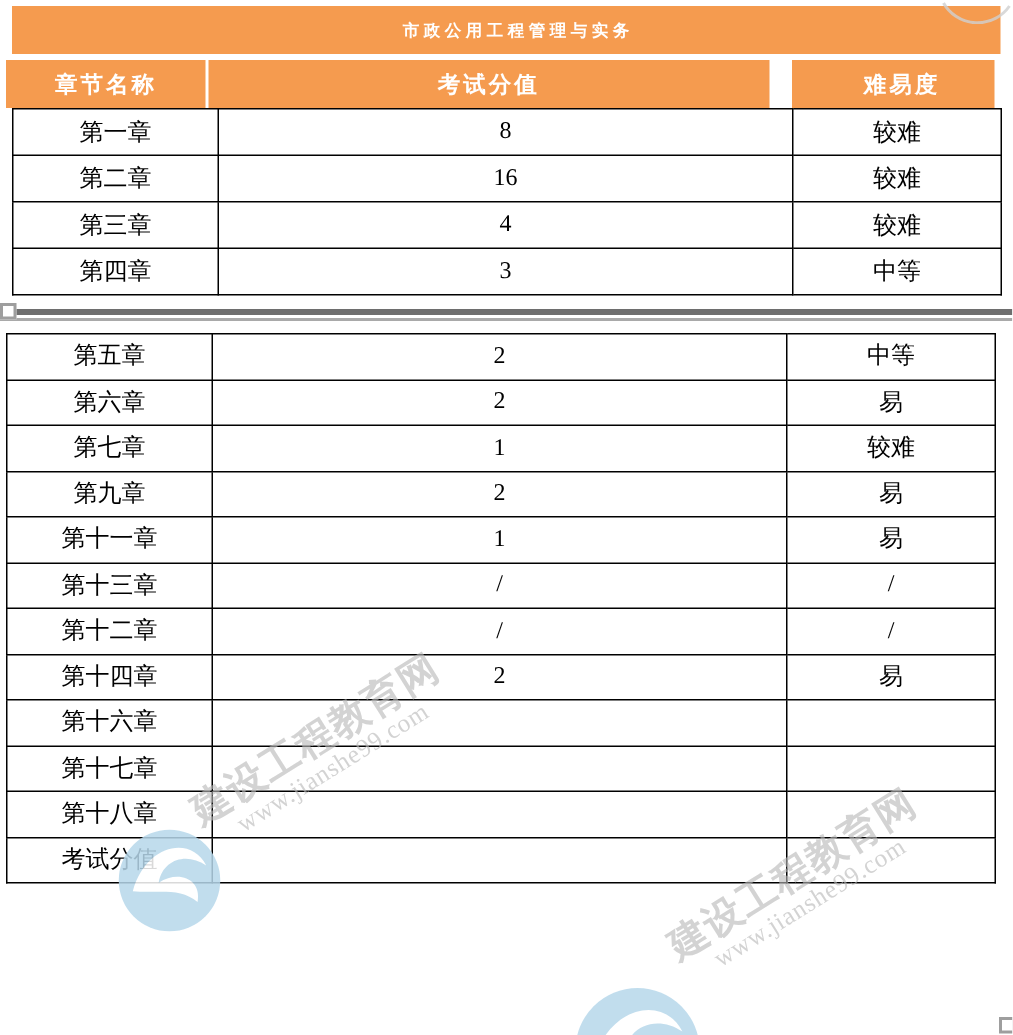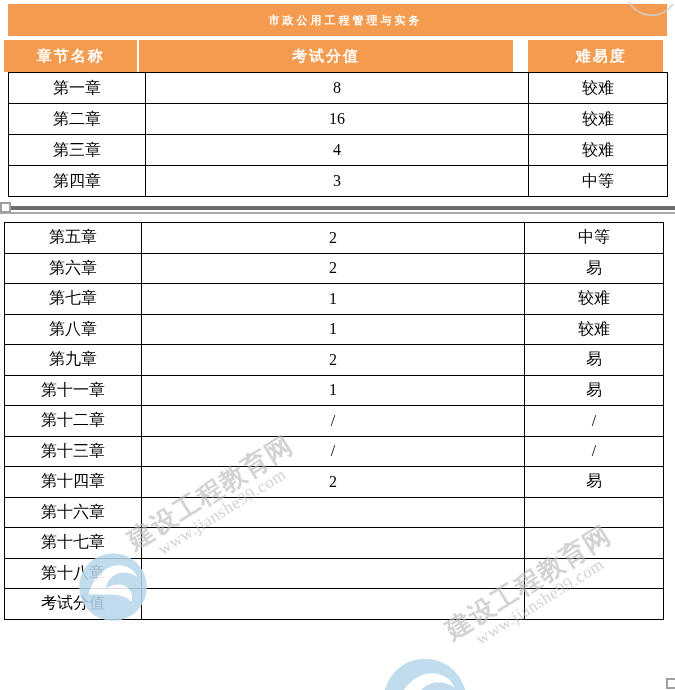--- a/index.html
+++ b/index.html
@@ -112,41 +112,36 @@
           <td class="col-chapter">第六章</td>
           <td class="col-score">2</td>
           <td class="col-difficulty">易</td>
         </tr>
         <tr>
           <td class="col-chapter">第七章</td>
           <td class="col-score">1</td>
           <td class="col-difficulty">较难</td>
         </tr>
         <tr>
-          <td class="col-chapter">第八章</td>
-          <td class="col-score">1</td>
-          <td class="col-difficulty">较难</td>
-        </tr>
-        <tr>
           <td class="col-chapter">第九章</td>
           <td class="col-score">2</td>
           <td class="col-difficulty">易</td>
         </tr>
         <tr>
           <td class="col-chapter">第十一章</td>
           <td class="col-score">1</td>
           <td class="col-difficulty">易</td>
         </tr>
         <tr>
-          <td class="col-chapter">第十二章</td>
+          <td class="col-chapter">第十三章</td>
           <td class="col-score">/</td>
           <td class="col-difficulty">/</td>
         </tr>
         <tr>
-          <td class="col-chapter">第十三章</td>
+          <td class="col-chapter">第十二章</td>
           <td class="col-score">/</td>
           <td class="col-difficulty">/</td>
         </tr>
         <tr>
           <td class="col-chapter">第十四章</td>
           <td class="col-score">2</td>
           <td class="col-difficulty">易</td>
         </tr>
         <tr>
           <td class="col-chapter">第十六章</td>

